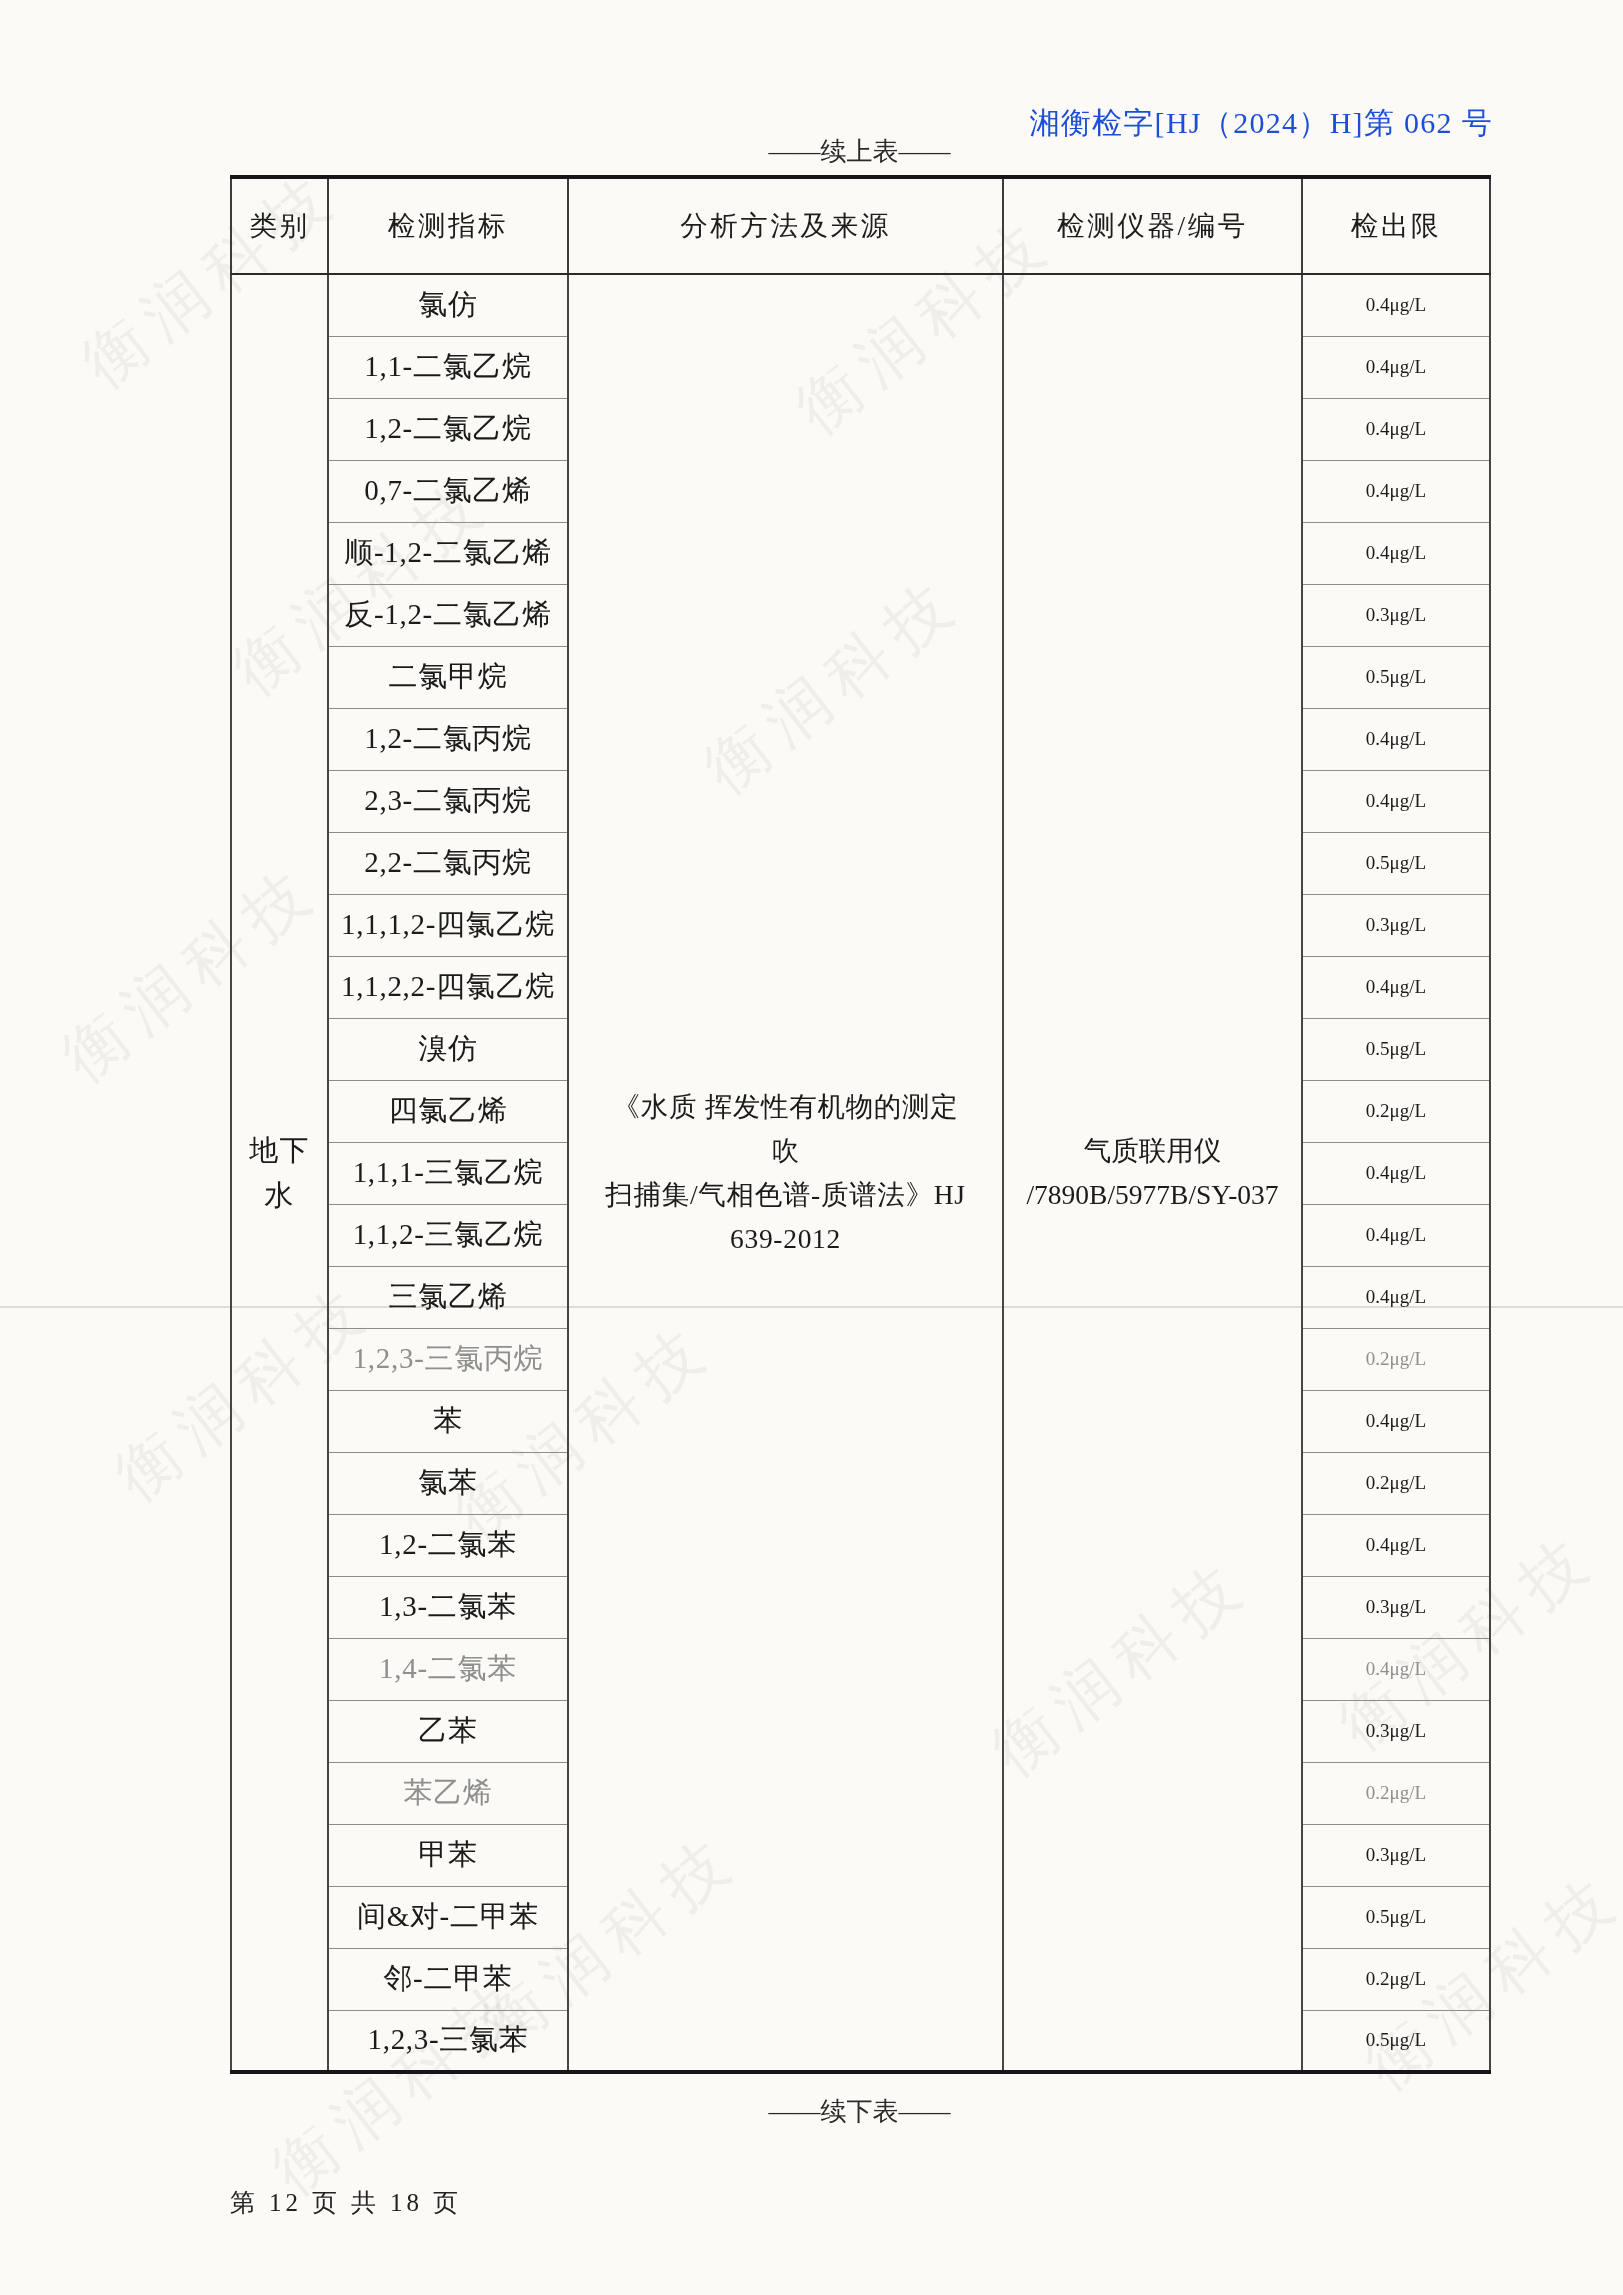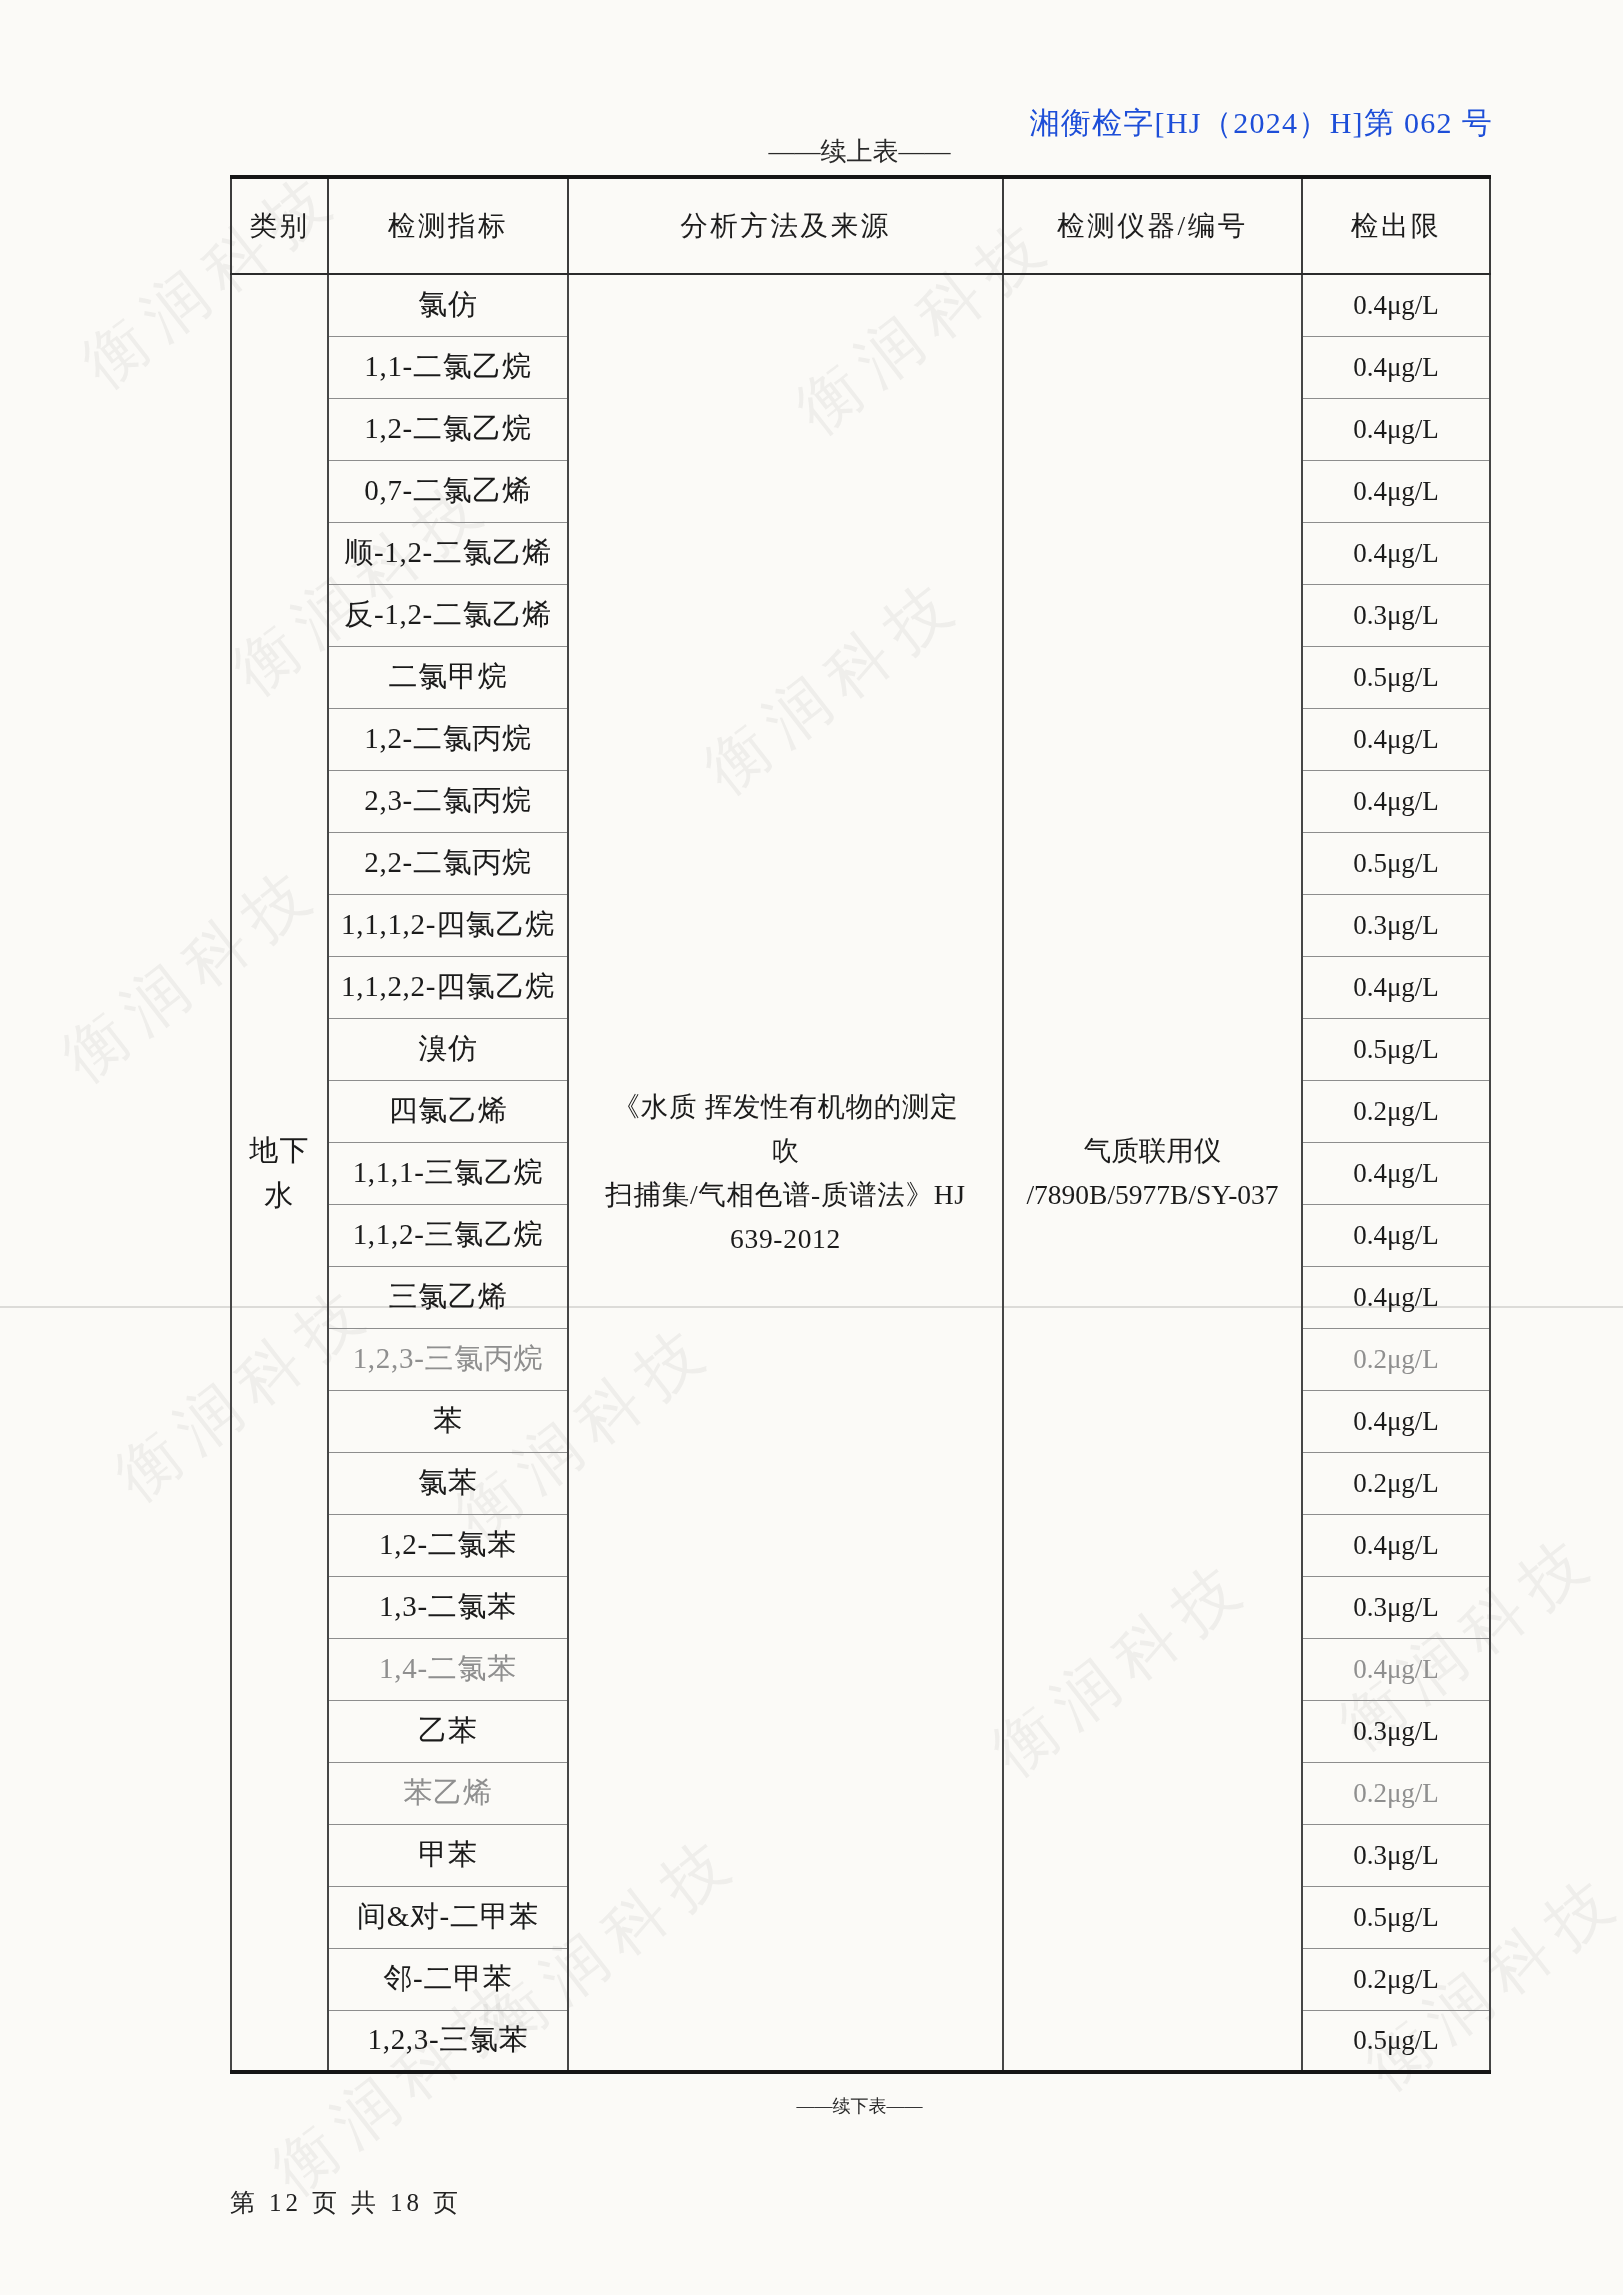--- a/index.html
+++ b/index.html
@@ -50,33 +50,33 @@
   .det-table td{
     border-left:2px solid #464646;
     border-right:2px solid #464646;
     border-top:1.3px solid #8d8d8d;
     border-bottom:1.3px solid #8d8d8d;
     text-align:center;
     vertical-align:middle;
   }
   .det-table tbody tr{height:62px;}
   .ind-cell{font-size:29px;letter-spacing:0.7px;}
-  .limit-cell{font-size:27px;}
+  .limit-cell{font-size:19px;}
   .cat-cell{font-size:29px;letter-spacing:1.3px;}
   .cat-line{line-height:1.55;}
   .method-cell{font-size:27.5px;padding:0 33px;}
   .method-line{line-height:1.6;letter-spacing:0.7px;}
   .inst-cell{font-size:27.5px;}
   .inst-line{line-height:1.6;}
   .faded{color:#8f8f8f;}
   .cont-bottom{
     position:absolute;
     left:230px;top:2094px;width:1259px;
     text-align:center;
-    font-size:18px;
+    font-size:26px;
     color:#2a2a2a;
   }
   .page-number{
     position:absolute;
     left:230px;top:2186px;width:1259px;
     text-align:left;
     font-size:25px;
     letter-spacing:3.9px;
     color:#222;
   }

